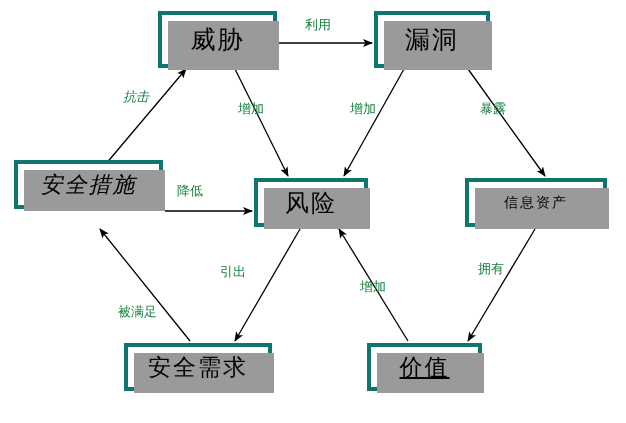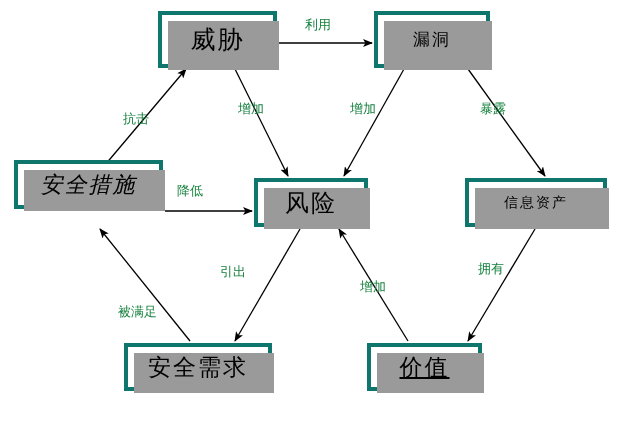--- a/index.html
+++ b/index.html
@@ -86,42 +86,42 @@
         <line x1="300" y1="229" x2="235" y2="341" stroke="#000000" stroke-width="1.3" marker-end="url(#arrowhead)"></line>
         <line x1="408" y1="341" x2="339" y2="229" stroke="#000000" stroke-width="1.3" marker-end="url(#arrowhead)"></line>
         <line x1="535" y1="229" x2="468" y2="341" stroke="#000000" stroke-width="1.3" marker-end="url(#arrowhead)"></line>
       </g>
   </svg>
 
   <div id="nodes-layer">
       <div class="node" style="left: 158px; top: 11px; width: 119px; height: 57px; font-size: 25px;">
         <span class="node-label">威胁</span>
       </div>
-      <div class="node" style="left: 374px; top: 11px; width: 116px; height: 57px; font-size: 17px;">
+      <div class="node" style="left: 374px; top: 11px; width: 116px; height: 57px; font-size: 25px;">
         <span class="node-label">漏洞</span>
       </div>
       <div class="node" style="left: 14px; top: 160px; width: 149px; height: 49px; font-size: 22px; font-style: italic;">
         <span class="node-label">安全措施</span>
       </div>
       <div class="node" style="left: 254px; top: 178px; width: 114px; height: 49px; font-size: 24px; text-align: right;">
         <span class="node-label">风险</span>
       </div>
       <div class="node" style="left: 465px; top: 178px; width: 142px; height: 49px; font-size: 14px;">
         <span class="node-label">信息资产</span>
       </div>
       <div class="node" style="left: 124px; top: 343px; width: 148px; height: 48px; font-size: 23px; text-align: right;">
         <span class="node-label">安全需求</span>
       </div>
       <div class="node" style="left: 367px; top: 343px; width: 115px; height: 48px; font-size: 23px; text-decoration: underline;">
         <span class="node-label">价值</span>
       </div>
     </div>
   <div id="labels-layer">
       <div class="edge-label" style="left: 305px; top: 18px;">利用</div>
-      <div class="edge-label" style="left: 123px; top: 112px;">抗击</div>
+      <div class="edge-label" style="left: 123px; top: 90px; font-style: italic;">抗击</div>
       <div class="edge-label" style="left: 238px; top: 102px;">增加</div>
       <div class="edge-label" style="left: 350px; top: 102px;">增加</div>
       <div class="edge-label" style="left: 480px; top: 102px;">暴露</div>
       <div class="edge-label" style="left: 177px; top: 184px;">降低</div>
       <div class="edge-label" style="left: 118px; top: 277px; margin-top: 28px;">被满足</div>
       <div class="edge-label" style="left: 220px; top: 265px;">引出</div>
       <div class="edge-label" style="left: 360px; top: 280px;">增加</div>
       <div class="edge-label" style="left: 478px; top: 262px;">拥有</div>
     </div>
 

